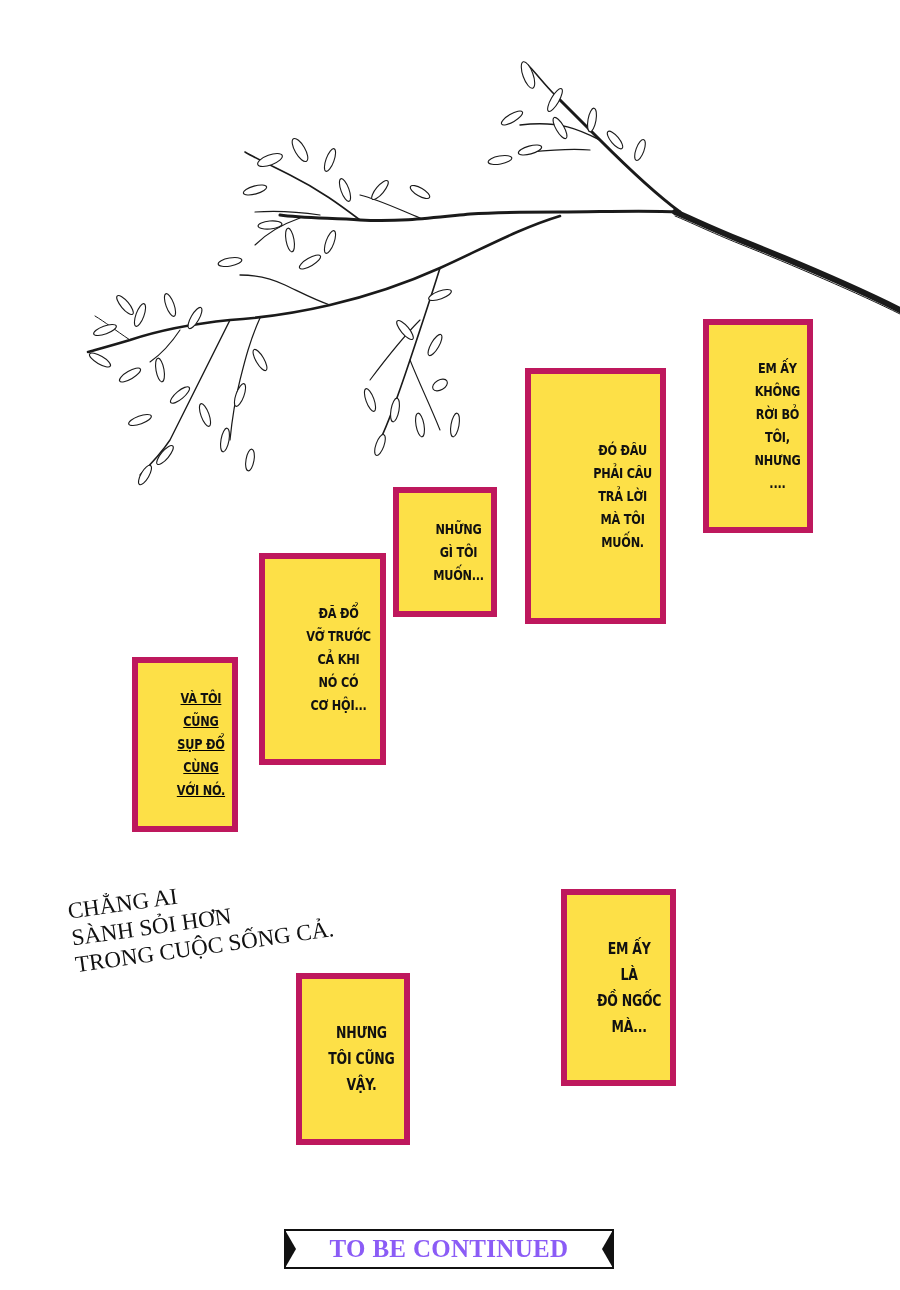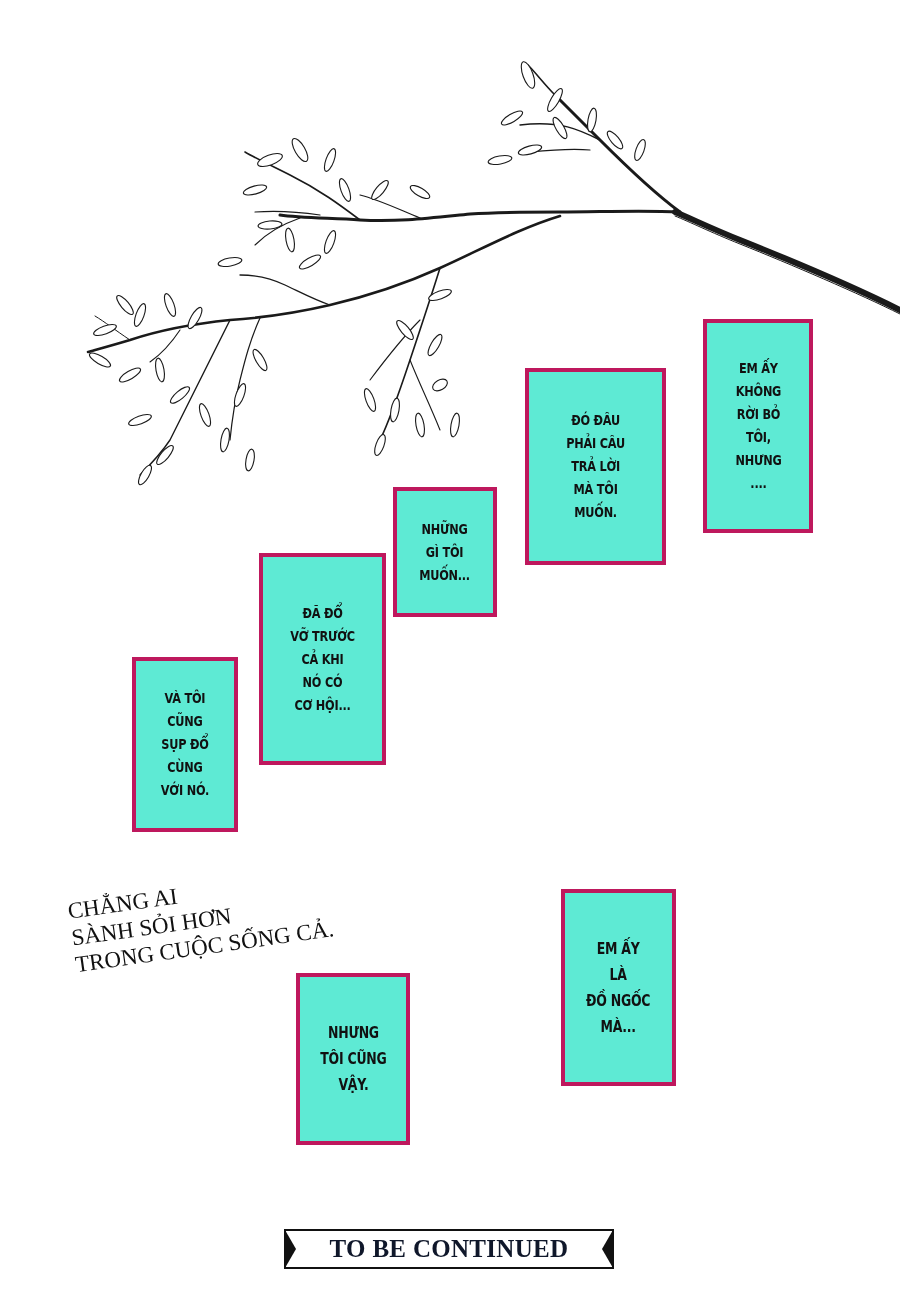--- a/index.html
+++ b/index.html
@@ -1,21 +1,21 @@
 <!DOCTYPE html>
 <html><head>
 <meta charset="utf-8">
 <style>
   html, body { margin: 0; padding: 0; background: #ffffff; }
   body { width: 900px; height: 1290px; position: relative; overflow: hidden; font-family: "DejaVu Sans", sans-serif; }
   .branch { position: absolute; left: 0; top: 0; width: 900px; height: 500px; }
   .panel {
     position: absolute; box-sizing: border-box;
-    border: 4px solid #be185d; background: #5eead4;
-    display: flex; align-items: center; justify-content: center;
+    border: 6px solid #be185d; background: #fde047;
+    display: flex; align-items: center; justify-content: flex-end;
     text-align: center;
   }
   .panel .txt {
     font-family: "DejaVu Sans", sans-serif; font-weight: bold;
     font-size: 14.5px; line-height: 23px; color: #111;
     letter-spacing: -0.3px; transform: scaleX(0.78);
     white-space: pre-line;
   }
   .narration {
     position: absolute; left: 66px; top: 898px;
@@ -23,21 +23,21 @@
     color: #111; transform: rotate(-8deg); transform-origin: left top;
   }
   .narration div { white-space: nowrap; }
   .tbc {
     position: absolute; left: 284px; top: 1229px; width: 330px; height: 40px;
   }
   .tbc svg { position: absolute; left: 0; top: 0; }
   .tbc .label {
     position: absolute; left: 0; top: 0; width: 330px; height: 40px;
     display: flex; align-items: center; justify-content: center;
-    font-family: "Liberation Serif", serif; font-weight: bold; font-size: 25px; color: #0f172a;
+    font-family: "Liberation Serif", serif; font-weight: bold; font-size: 25px; color: #8b5cf6;
     letter-spacing: 0.3px;
   }
 </style>
 </head>
 <body>
 
 <svg class="branch" viewBox="0 0 900 500" xmlns="http://www.w3.org/2000/svg">
   <g fill="none" stroke="#1a1a1a" stroke-linecap="round">
 
     <path d="M900 310 C860 290 790 260 740 240 C710 228 690 218 675 212" stroke-width="6"></path>
@@ -120,40 +120,40 @@
 </svg>
 
 <div class="panel" style="left:703px;top:319px;width:110px;height:214px;">
   <div class="txt">EM ẤY
 KHÔNG
 RỜI BỎ
 TÔI,
 NHƯNG
 ....</div>
 </div>
-<div class="panel" style="left:525px;top:368px;width:141px;height:197px;">
+<div class="panel" style="left:525px;top:368px;width:141px;height:256px;">
   <div class="txt">ĐÓ ĐÂU
 PHẢI CÂU
 TRẢ LỜI
 MÀ TÔI
 MUỐN.</div>
 </div>
 <div class="panel" style="left:393px;top:487px;width:104px;height:130px;">
   <div class="txt">NHỮNG
 GÌ TÔI
 MUỐN...</div>
 </div>
 <div class="panel" style="left:259px;top:553px;width:127px;height:212px;">
   <div class="txt">ĐÃ ĐỔ
 VỠ TRƯỚC
 CẢ KHI
 NÓ CÓ
 CƠ HỘI...</div>
 </div>
-<div class="panel" style="left:132px;top:657px;width:106px;height:175px;">
+<div class="panel" style="left:132px;top:657px;width:106px;height:175px;text-decoration:underline;">
   <div class="txt">VÀ TÔI
 CŨNG
 SỤP ĐỔ
 CÙNG
 VỚI NÓ.</div>
 </div>
 <div class="panel" style="left:561px;top:889px;width:115px;height:197px;">
   <div class="txt" style="font-size:16px;line-height:26px;">EM ẤY
 LÀ
 ĐỒ NGỐC

